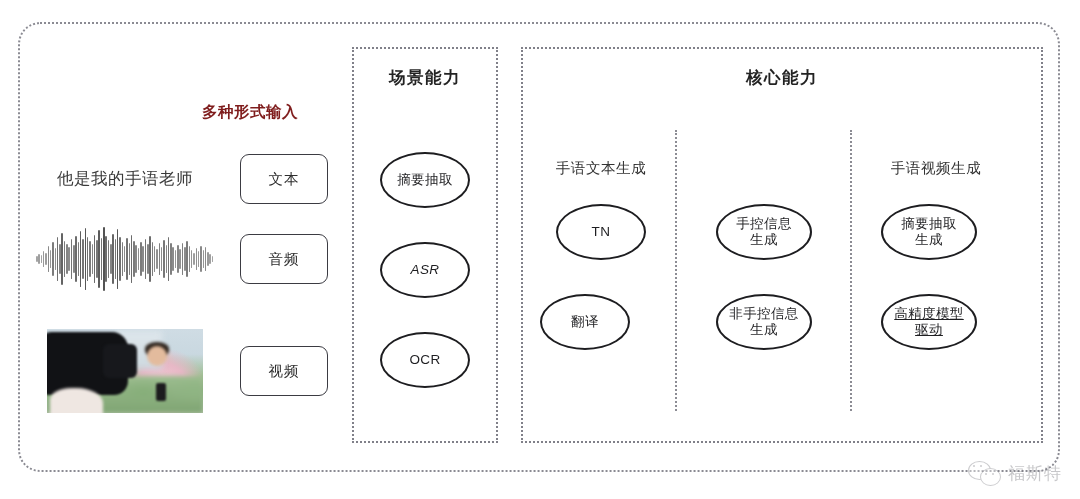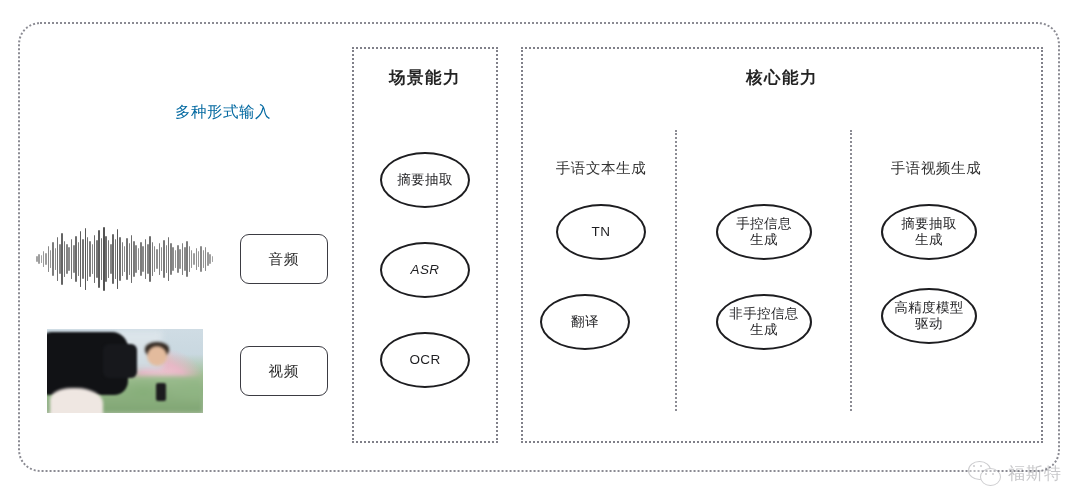--- a/index.html
+++ b/index.html
@@ -34,24 +34,25 @@
     left: 30px;
     top: 90px;
     width: 300px;
     height: 330px;
   }
   #input-heading {
     position: absolute;
     left: 145px;
     top: 12px;
     width: 150px;
+    text-align: center;
     font-size: 15.5px;
-    font-weight: normal;
+    font-weight: bold;
     letter-spacing: .5px;
-    color: #0369a1;
+    color: #7f1d1d;
   }
   .input-row {
     position: absolute;
     left: 0;
     width: 300px;
     height: 86px;
   }
   .input-row.r1 { top: 46px; }
   .input-row.r2 { top: 126px; }
   .input-row.r3 { top: 238px; }
@@ -303,20 +304,26 @@
 </style>
 </head>
 <body>
 
 <div id="outer-frame"></div>
 
 <div id="input-section">
 
   <div id="input-heading">多种形式输入</div>
 
+  <div class="input-row r1">
+    <div class="sample-area">
+      <div class="sample-text">他是我的手语老师</div>
+    </div>
+    <div class="label-box">文本</div>
+  </div>
 
   <div class="input-row r2">
     <div class="sample-area">
       <div class="waveform" id="waveform">
           <i style="height: 6px; opacity: 0.5;"></i>
           <i style="height: 10px; opacity: 0.53;"></i>
           <i style="height: 8px; opacity: 0.51;"></i>
           <i style="height: 16px; opacity: 0.57;"></i>
           <i style="height: 12px; opacity: 0.54;"></i>
           <i style="height: 26px; opacity: 0.65;"></i>
@@ -457,21 +464,21 @@
     <span>生成</span>
   </div>
 
   <div class="group-label" style="left:338px;top:110px;width:150px;">手语视频生成</div>
 
   <div class="ellipse wide" style="left:358px;top:155px;">
     <span>摘要抽取</span>
     <span>生成</span>
   </div>
 
-  <div class="ellipse wide" style="left:358px;top:239px;">
+  <div class="ellipse wide" style="left:358px;top:245px;text-decoration:underline;">
     <span>高精度模型</span>
     <span>驱动</span>
   </div>
 </div>
 
 <div id="watermark">
   <div class="wechat">
     <div class="b1"></div>
     <div class="b2"></div>
     <div class="d d1"></div>

